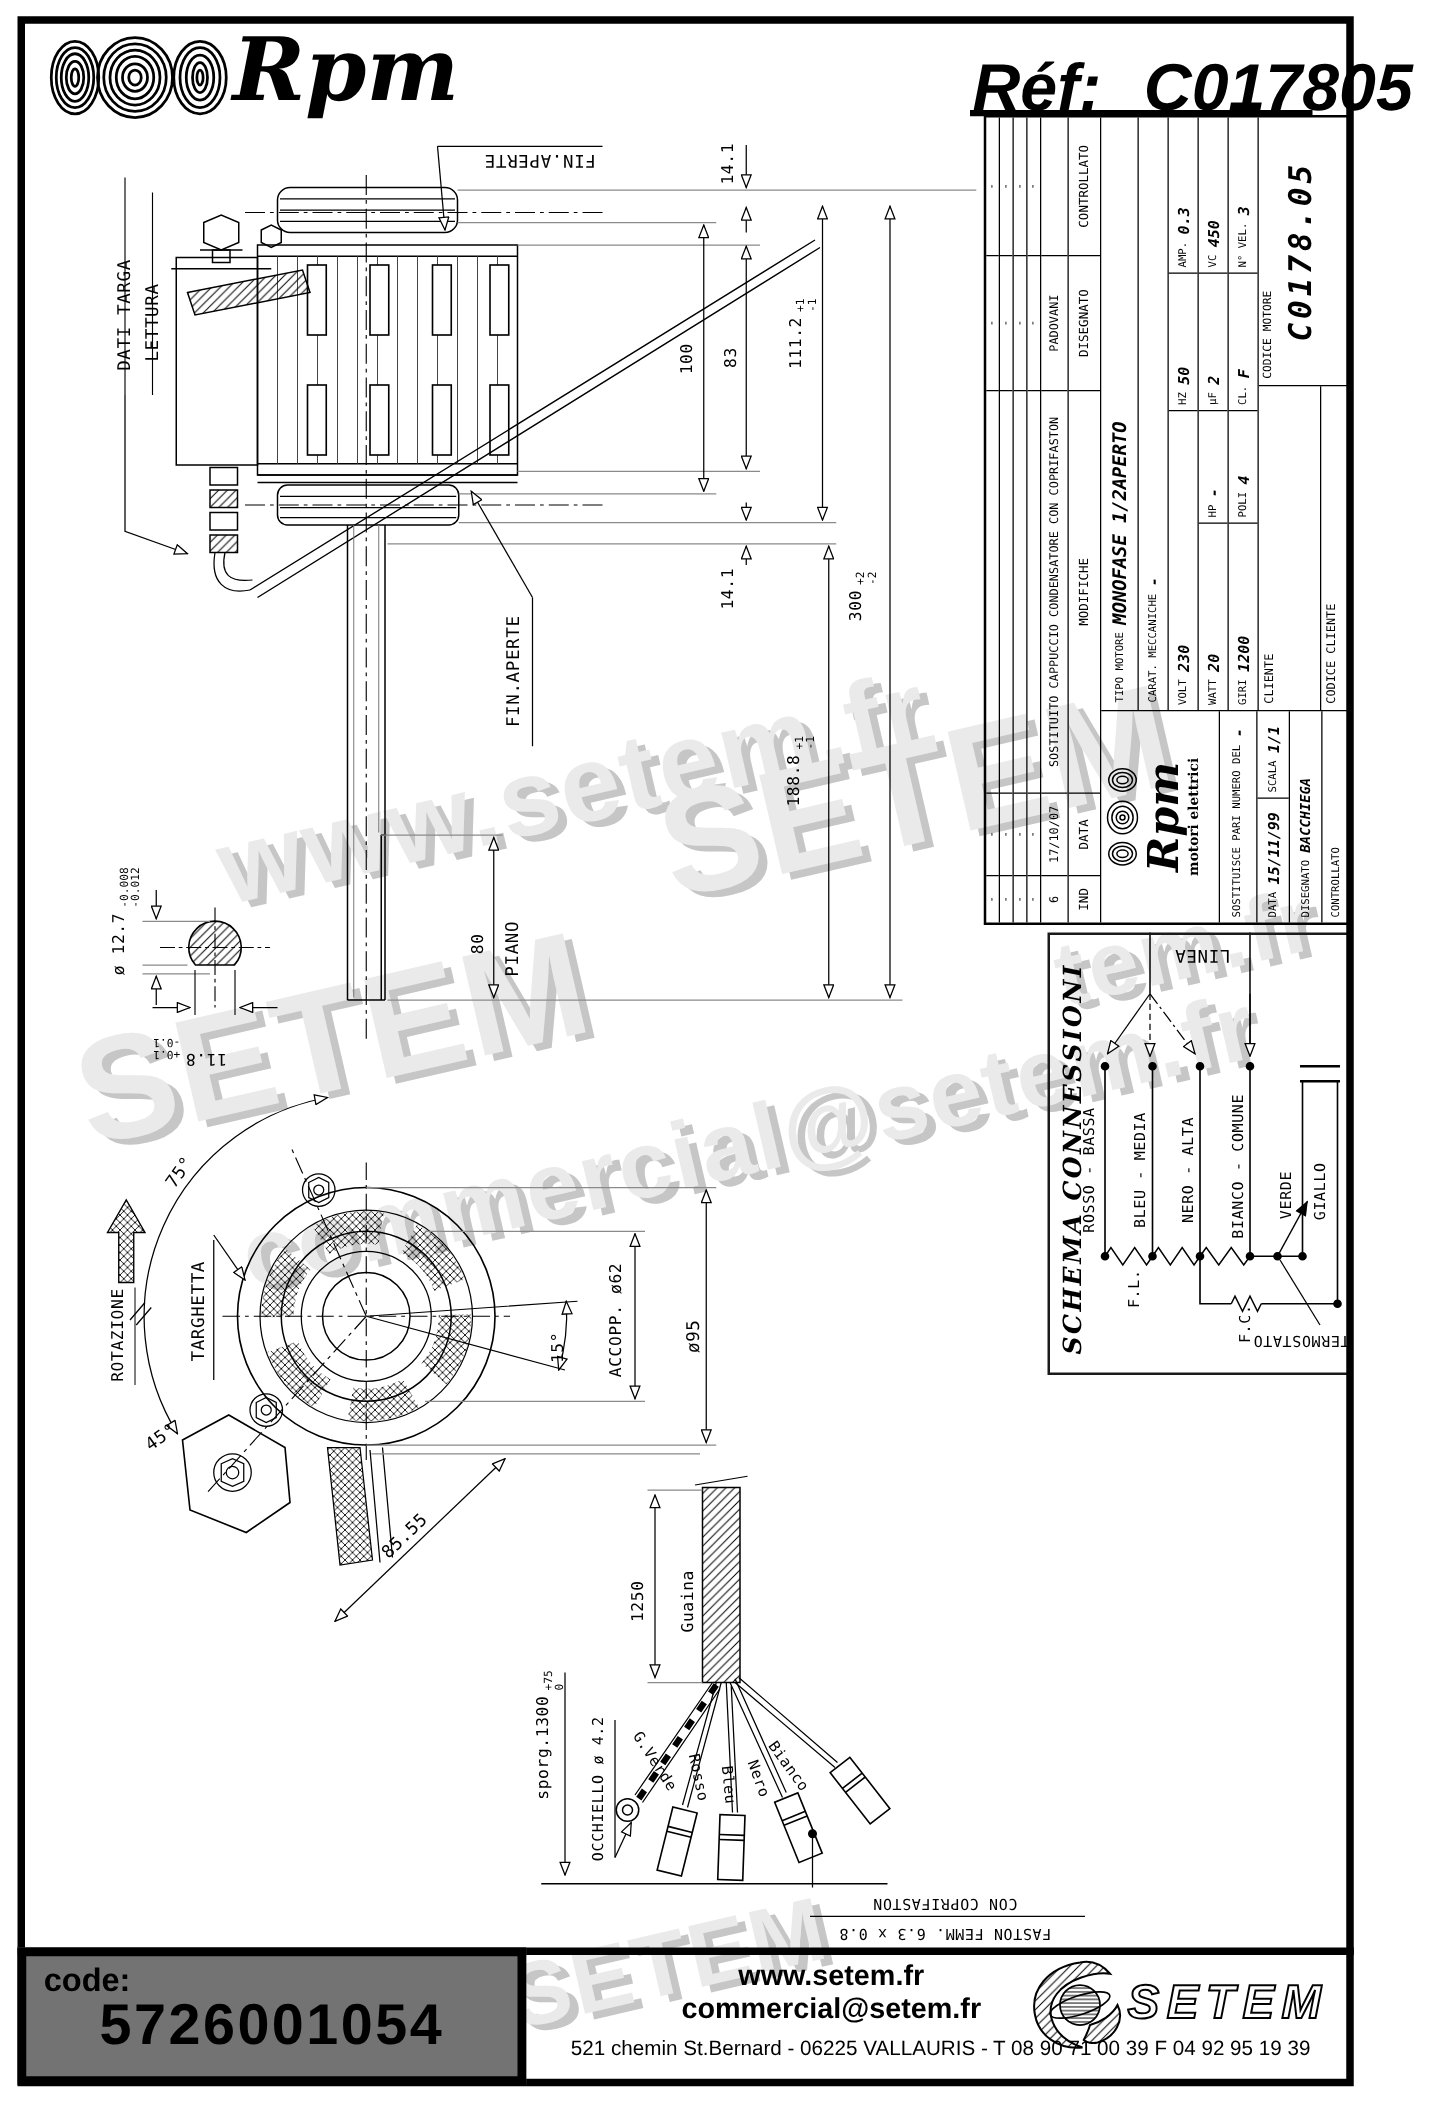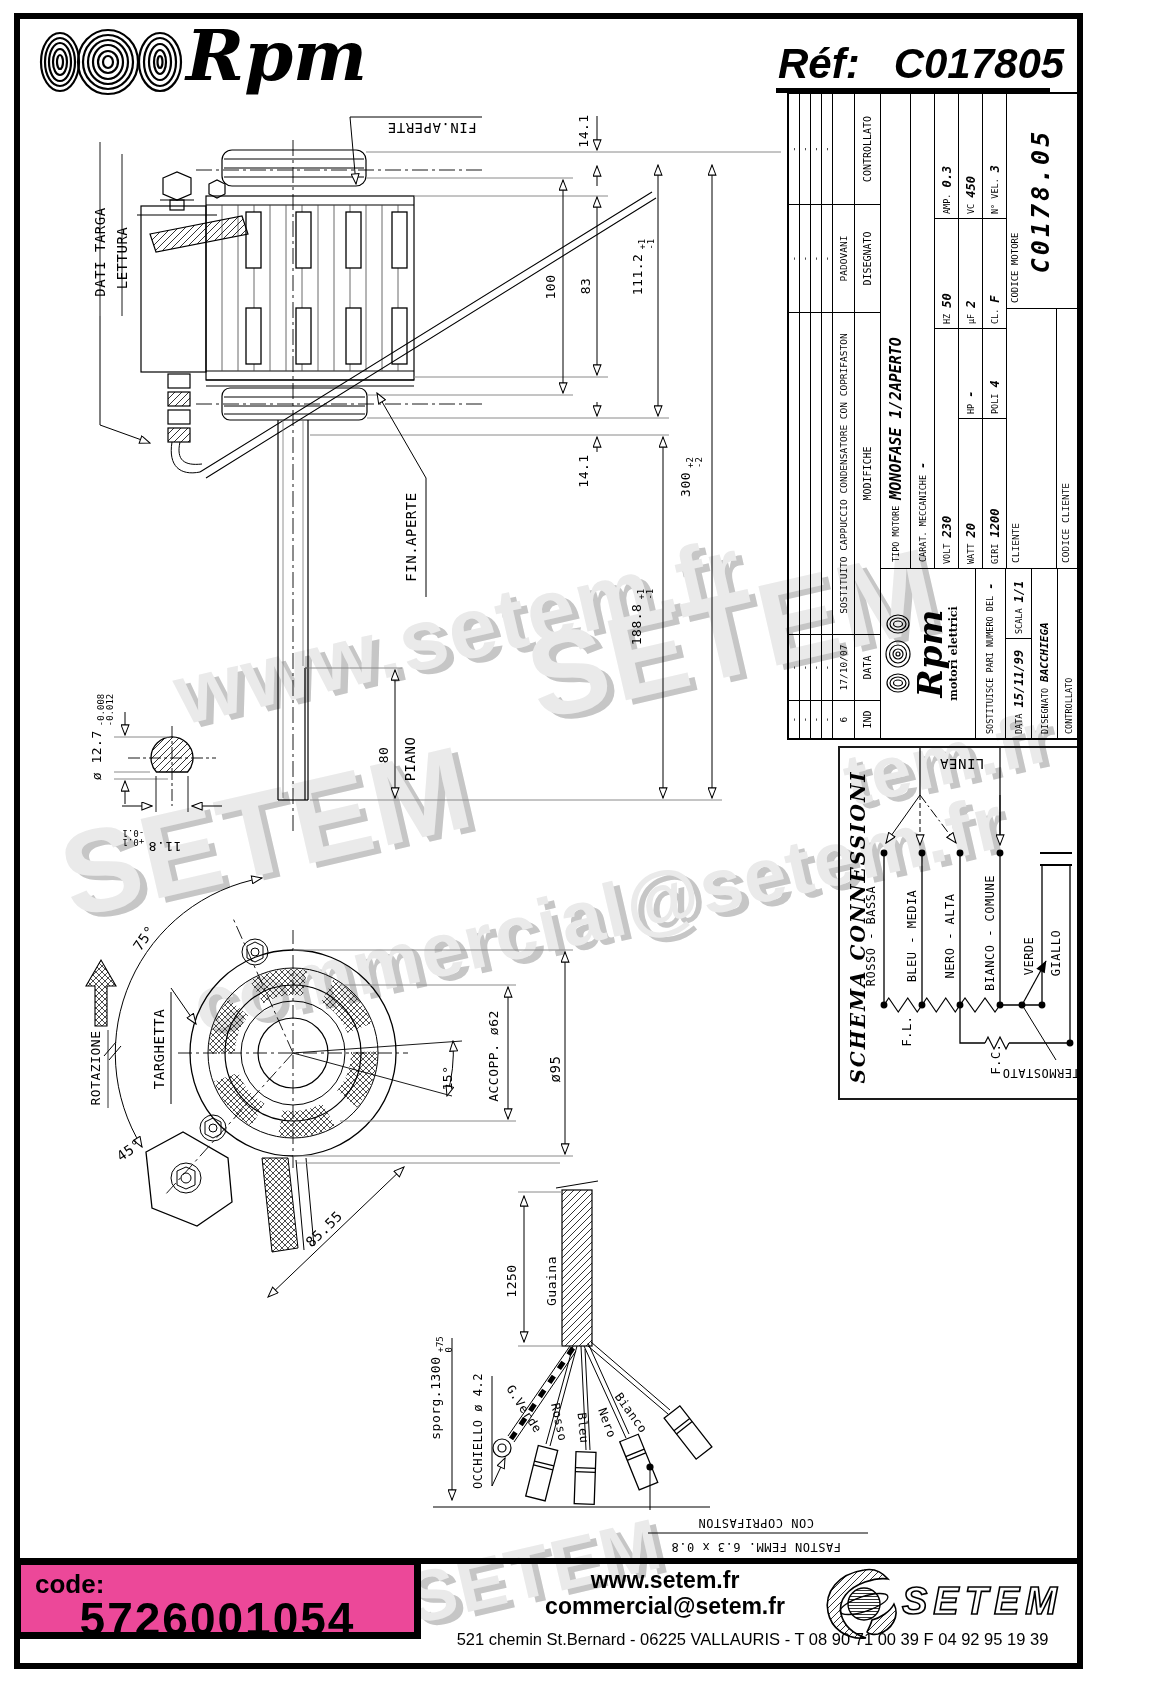--- a/index.html
+++ b/index.html
@@ -19,21 +19,21 @@
        vertical-align:-3px;letter-spacing:0;}
   
   .frame{position:absolute;left:14px;top:13px;width:1069px;height:1656px;border:6px solid #000;
          z-index:3;pointer-events:none;box-sizing:border-box;}
   .sep{position:absolute;left:14px;top:1558px;width:1069px;height:6px;background:#000;z-index:3;}
   
   .brand{position:absolute;left:186px;top:14px;z-index:4;font-family:"DejaVu Serif",serif;
          font-style:italic;font-weight:bold;font-size:70px;}
   .coils{position:absolute;left:36px;top:24px;z-index:4;}
   .refblk{position:absolute;left:778px;top:40px;z-index:4;font-family:"Liberation Sans",sans-serif;
-          font-style:italic;font-weight:bold;font-size:42px;display:flex;gap:34px;justify-content:center;}
+          font-style:italic;font-weight:bold;font-size:53px;display:flex;gap:34px;justify-content:center;}
   .refline{position:absolute;left:776px;top:88px;width:274px;height:5px;background:#000;z-index:4;}
   
   .tb-wrap{position:absolute;left:787px;top:92px;width:295px;height:648px;z-index:2;}
   .tb{position:absolute;left:0;top:648px;width:648px;height:295px;transform:rotate(-90deg);
       transform-origin:0 0;border:2px solid #000;box-sizing:border-box;display:flex;
       flex-direction:column;font-size:10px;background:transparent;}
   .tb *{box-sizing:border-box;}
   .rrow{display:flex;border-bottom:1px solid #000;}
   .rrow>div{border-right:1px solid #000;overflow:hidden;white-space:nowrap;
             display:flex;align-items:center;justify-content:center;}
@@ -62,22 +62,22 @@
   .cliente{height:50px;border-bottom:1px solid #000;padding:3px 5px;font-size:9.5px;}
   .codcli{flex:1;padding:3px 5px;font-size:9.5px;}
   .tb-br{flex:1;padding:3px 5px;text-align:center;}
   .cmot{font-size:9px;text-align:left;}
   .cmotv{font-style:italic;font-weight:bold;font-size:25px;letter-spacing:3px;margin-top:6px;}
   
   .schema-box{position:absolute;left:838px;top:746px;width:243px;height:354px;
               border:2px solid #1a1a1a;z-index:1;box-sizing:border-box;}
   .schtitle{font-family:"DejaVu Serif",serif;font-style:italic;font-weight:bold;font-size:20px;letter-spacing:2px;}
   
-  .codebox{position:absolute;left:14px;top:1558px;width:407px;height:81px;border:7px solid #000;
-           background:#ec4899;z-index:4;box-sizing:border-box;}
+  .codebox{position:absolute;left:14px;top:1558px;width:407px;height:110px;border:7px solid #000;
+           background:#737373;z-index:4;box-sizing:border-box;}
   .codebox .cl{font-family:"Liberation Sans",sans-serif;font-weight:bold;font-size:26px;margin:4px 0 0 14px;}
   .codebox .cv{font-family:"Liberation Sans",sans-serif;font-weight:bold;font-size:46px;text-align:center;
                margin-top:-8px;letter-spacing:2px;}
   .fcenter{position:absolute;left:430px;top:1567px;width:470px;text-align:center;z-index:4;
            font-family:"Liberation Sans",sans-serif;font-weight:bold;font-size:23px;line-height:1.15;}
   .faddr{position:absolute;left:430px;top:1630px;width:645px;text-align:center;z-index:4;
          font-family:"Liberation Sans",sans-serif;font-size:16.5px;white-space:nowrap;}
   .setemlogo{position:absolute;left:818px;top:1562px;z-index:4;}
 </style>
 </head>

